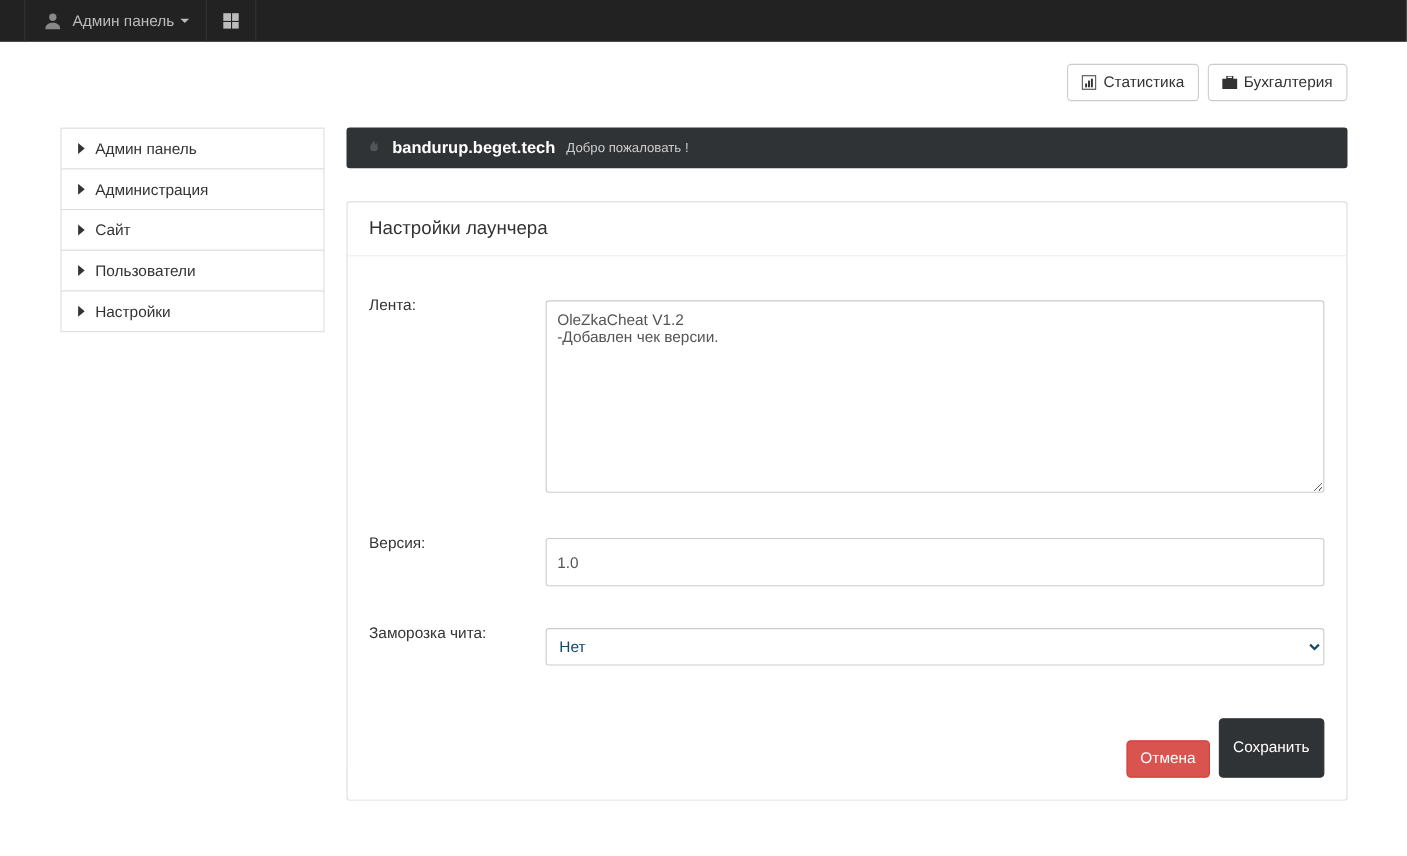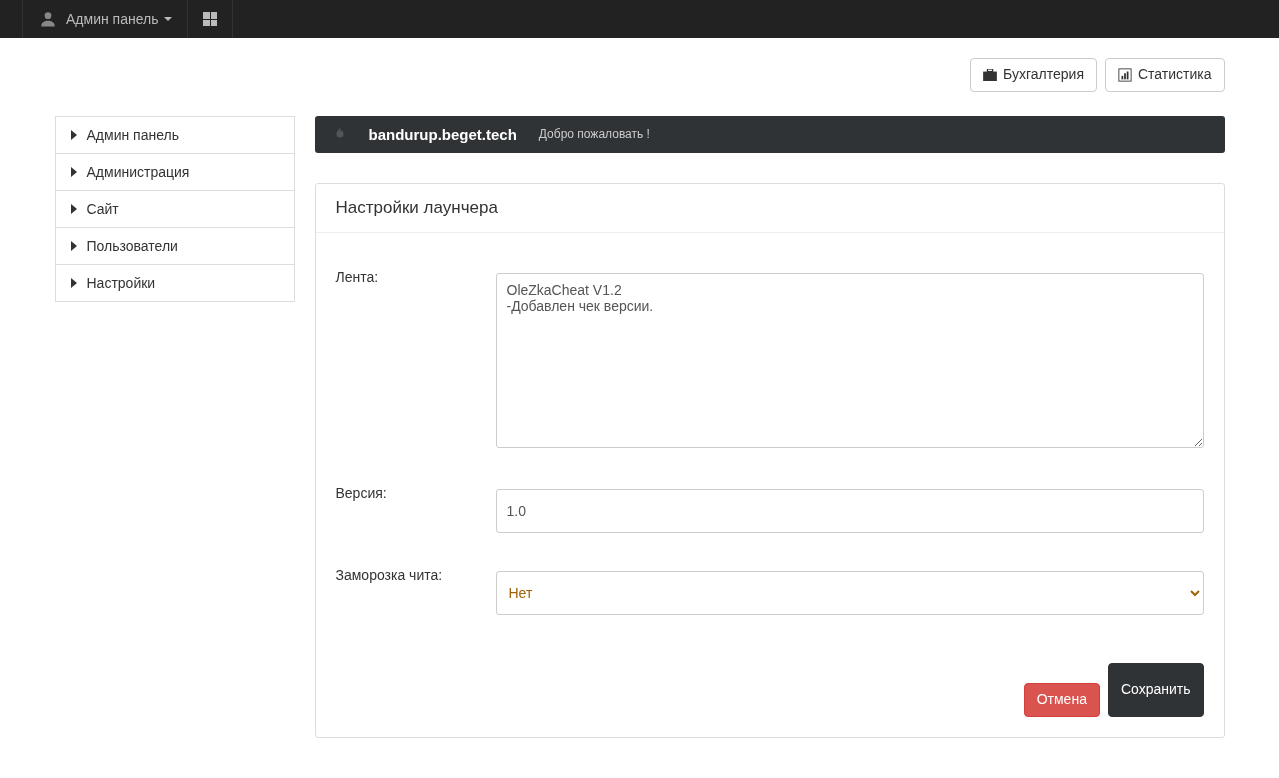--- a/index.html
+++ b/index.html
@@ -18,35 +18,35 @@
 .btn-danger { background: #d9534f; border-color: #d43f3a; color: #fff; margin-top: 20px; }
 .btn-dark { background: #2F3336; border-color: #2F3336; color: #fff; }
 
 .layout { display: flex; gap: 20px; align-items: flex-start; }
 .sidebar { width: 240px; flex-shrink: 0; }
 .panel-group .panel { border: 1px solid #ddd; border-radius: 0; margin-bottom: -1px; background: #fff; }
 .panel-heading { padding: 10px 15px; cursor: pointer; display: flex; align-items: center; color: #333; }
 .panel-heading .tri { display: inline-block; width: 0; height: 0; border-top: 5px solid transparent; border-bottom: 5px solid transparent; border-left: 6px solid #333; margin-right: 10px; }
 
 .main { flex: 1; }
-.welcome-bar { background: #2F3336; color: #ccc; padding: 10px 18px; border-radius: 3px; display: flex; align-items: center; gap: 12px; }
+.welcome-bar { background: #2F3336; color: #ccc; padding: 10px 18px; border-radius: 3px; display: flex; align-items: center; }
 .welcome-bar .site-name { color: #fff; font-weight: 600; margin-right: 10px; font-size: 15px; }
 .welcome-bar .fire-icon { width: 14px; height: 14px; margin-right: 10px; opacity: .5; }
 .welcome-bar .welcome-text { font-size: 12px; color: #ccc; }
 
 .panel-main { border: 1px solid #ddd; border-radius: 3px; margin-top: 30px; background: #fff; }
 .panel-main-heading { padding: 14px 20px; color: #333; border-bottom: 1px solid #eee; font-size: 17px; }
 .panel-body { padding: 30px 20px 20px 20px; }
 
 .form-row { display: flex; margin-bottom: 28px; }
 .form-label { width: 160px; flex-shrink: 0; color: #333; font-size: 14px; padding-top: 6px; }
 .form-control-wrap { flex: 1; margin-top: 10px; }
 textarea.form-control { width: 100%; min-height: 175px; padding: 8px 10px; border: 1px solid #ccc; border-radius: 3px; font-family: inherit; font-size: 14px; color: #555; resize: both; }
 input.form-control { width: 100%; height: 44px; padding: 6px 10px; border: 1px solid #ccc; border-radius: 3px; font-size: 14px; color: #555; }
-select.form-control { width: 100%; height: 44px; padding: 6px 8px; border: 1px solid #ccc; border-radius: 3px; font-size: 14px; color: #a16207; background: #fff; }
+select.form-control { width: 100%; height: 34px; padding: 6px 8px; border: 1px solid #ccc; border-radius: 3px; font-size: 14px; color: #0c4a6e; background: #fff; }
 
 .form-actions { display: flex; justify-content: flex-end; gap: 8px; padding-top: 20px; }
 
 svg { display: block; }
 </style>
 </head>
 <body>
 
 <div class="top-nav">
   <div class="top-nav-item" style="border-left:1px solid #333;margin-left:22px;">
@@ -63,34 +63,34 @@
         <span></span>
         <span></span>
         <span></span>
     </div>
   </div>
 </div>
 
 <div class="container">
   <div class="toolbar">
     <button class="btn">
-      <svg width="14" height="12" viewBox="0 0 16 14">
-        <rect x="0" y="3" width="16" height="11" fill="#333"></rect>
-        <rect x="5" y="0" width="6" height="3" fill="none" stroke="#333" stroke-width="1.5"></rect>
-      </svg>
-      <span>Бухгалтерия</span>
-    </button>
-    <button class="btn">
       <svg width="14" height="14" viewBox="0 0 16 16">
         <rect x="1" y="1" width="14" height="14" fill="none" stroke="#333" stroke-width="1"></rect>
         <rect x="4" y="9" width="2" height="4" fill="#333"></rect>
         <rect x="7" y="6" width="2" height="7" fill="#333"></rect>
         <rect x="10" y="4" width="2" height="9" fill="#333"></rect>
       </svg>
       <span>Статистика</span>
+    </button>
+    <button class="btn">
+      <svg width="14" height="12" viewBox="0 0 16 14">
+        <rect x="0" y="3" width="16" height="11" fill="#333"></rect>
+        <rect x="5" y="0" width="6" height="3" fill="none" stroke="#333" stroke-width="1.5"></rect>
+      </svg>
+      <span>Бухгалтерия</span>
     </button>
   </div>
 
   <div class="layout">
     <div class="sidebar">
       <div class="panel-group">
         <div class="panel">
           <div class="panel-heading">
             <span class="tri"></span>
             <span>Админ панель</span>

